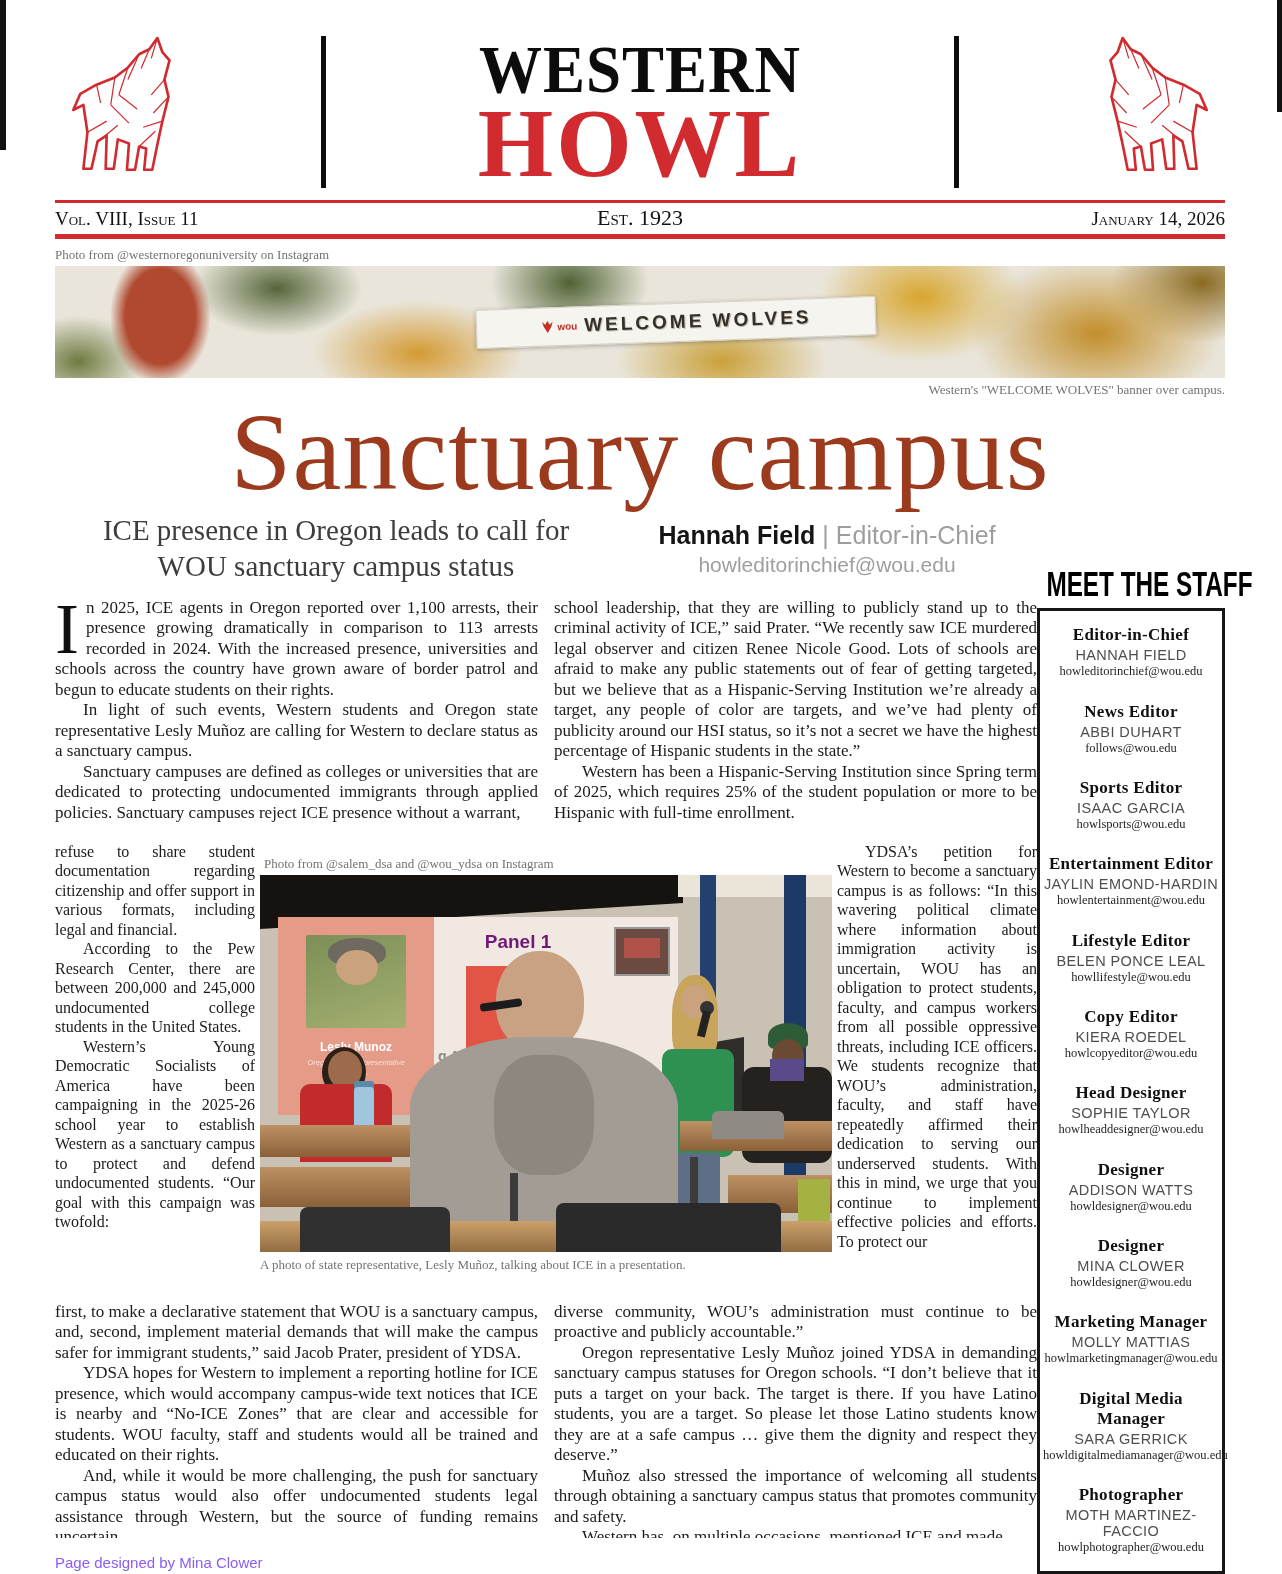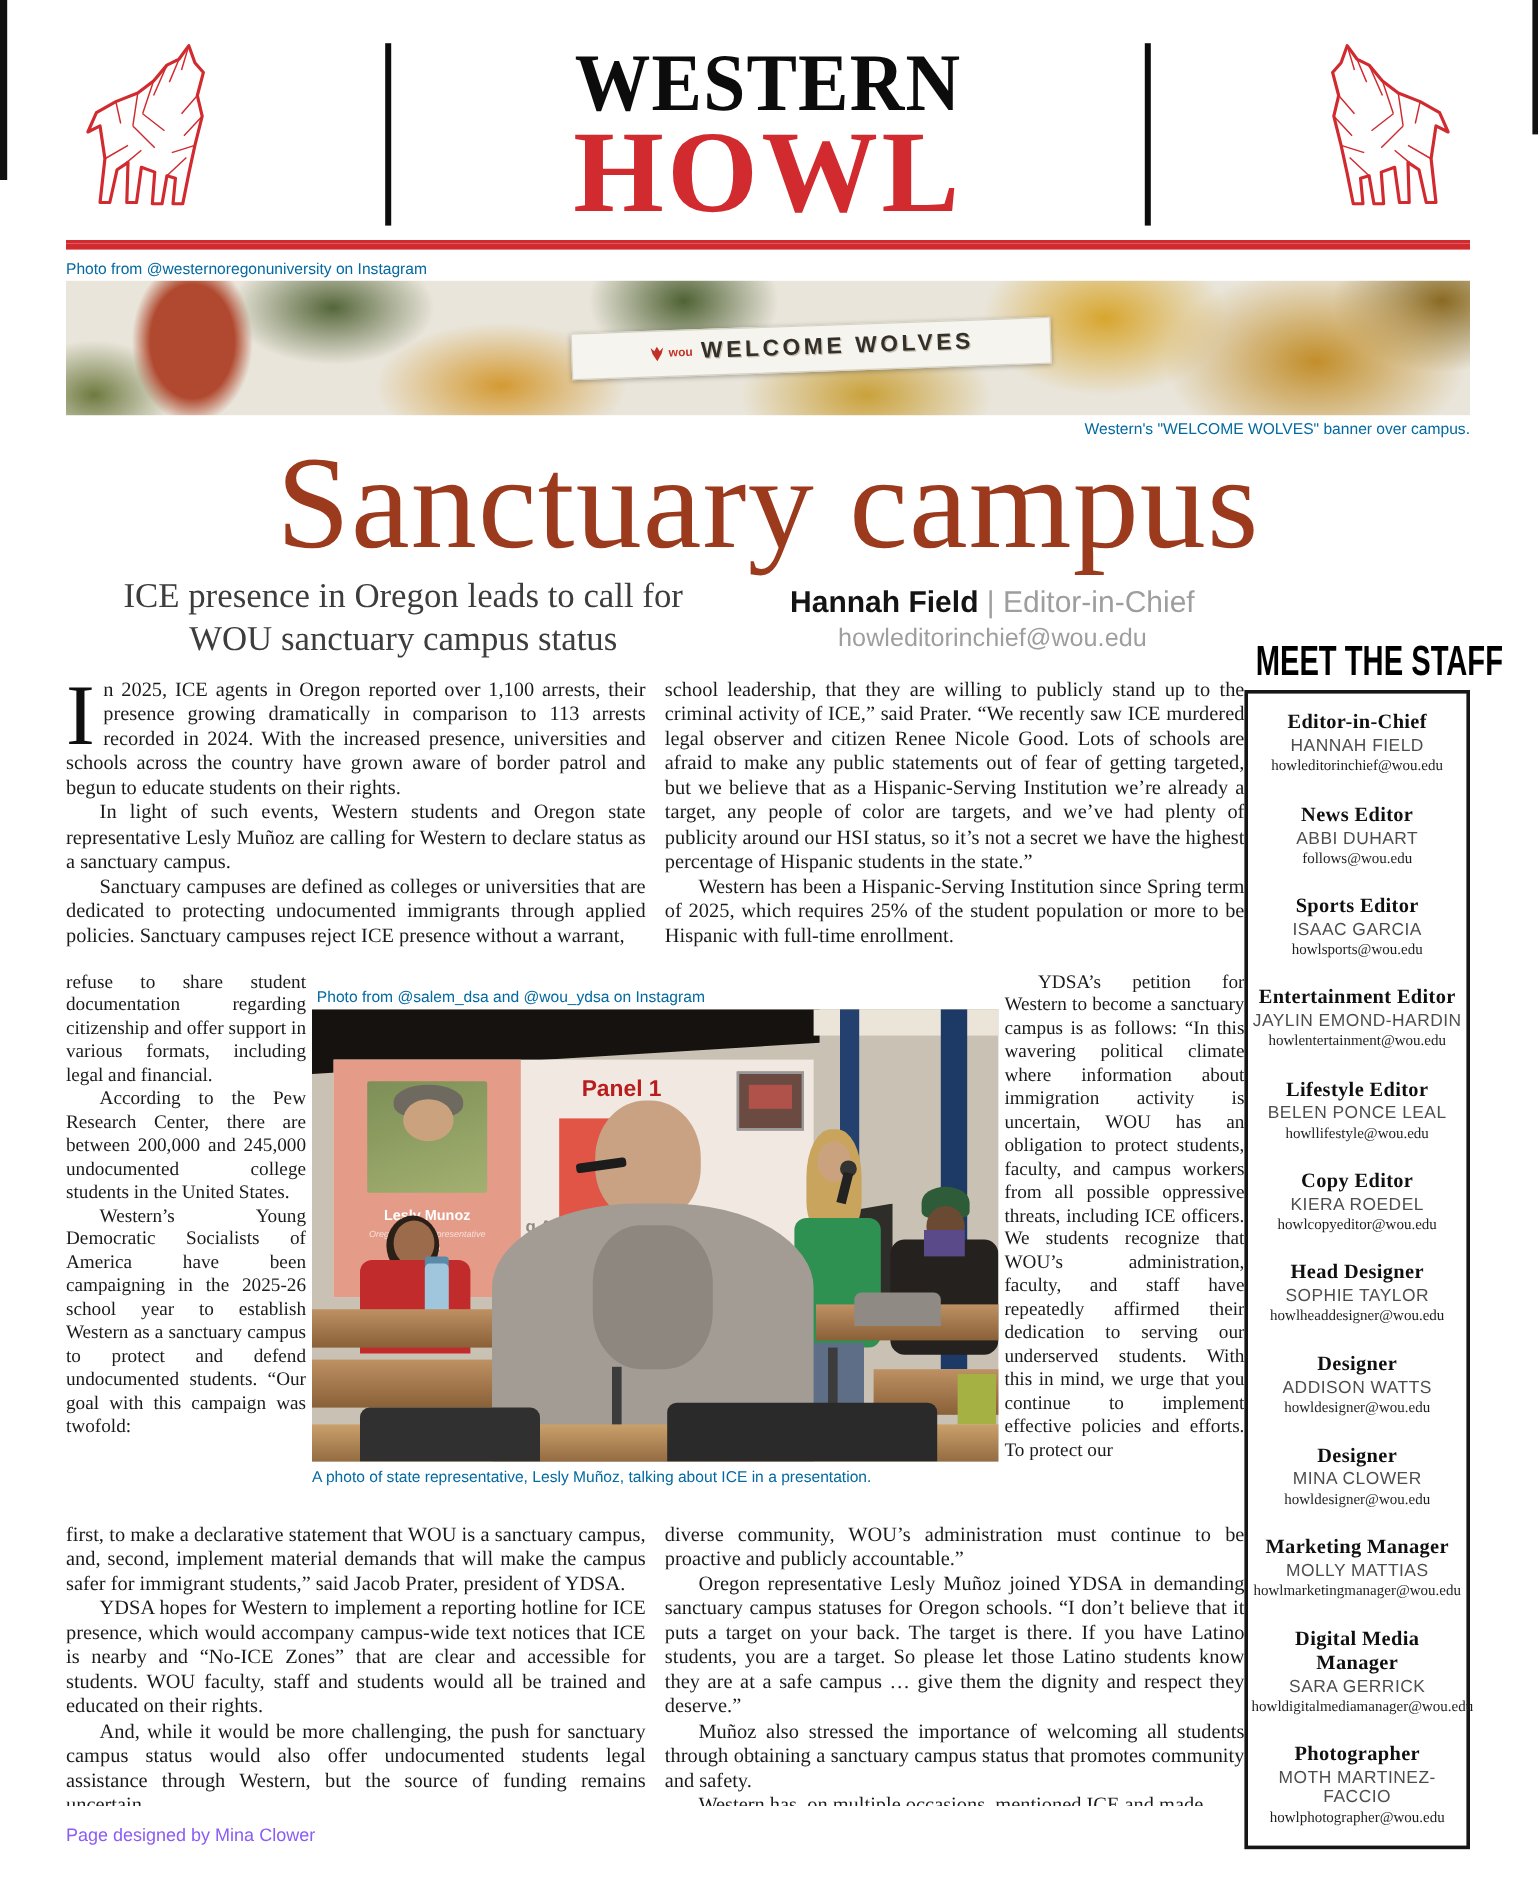--- a/index.html
+++ b/index.html
@@ -22,21 +22,21 @@
   .title-howl { font-weight:bold; font-size:97px; line-height:.88; color:#d12a2f; letter-spacing:3px; }
 
   .rule-thin { height:3px; background:#d12a2f; margin-top:4px; }
   .vol-row { display:flex; align-items:baseline; font-variant:small-caps; font-size:19px; padding:2px 0 3px; color:#111; }
   .vol-row > span { flex:1; }
   .vol-center { text-align:center; font-size:22px; }
   .vol-right { text-align:right; }
   .rule-thick { height:5px; background:#d12a2f; }
 
   
-  .small-credit { font-family:Liberation Sans, sans-serif; font-size:13px; color:#0369a1; }
+  .small-credit { font-family:Liberation Serif, serif; font-size:13px; color:#737373; }
   .banner-credit { margin-top:8px; }
   .banner-photo { position:relative; margin-top:3px; height:112px; overflow:hidden; background-color:#e9e5da;
     background-image:
       radial-gradient(ellipse 70px 95px at 9% 45%, #b0492f 0%, #b0492f 50%, rgba(176,73,47,0) 72%),
       radial-gradient(ellipse 95px 65px at 2% 85%, #6e7a40 0%, rgba(110,122,64,0) 70%),
       radial-gradient(ellipse 125px 70px at 19% 20%, #55663a 0%, rgba(85,102,58,0) 68%),
       radial-gradient(ellipse 150px 75px at 31% 78%, #d49a33 0%, rgba(212,154,51,0) 70%),
       radial-gradient(ellipse 120px 85px at 44% 15%, #4f6234 0%, rgba(79,98,52,0) 66%),
       radial-gradient(ellipse 150px 80px at 57% 85%, #caa13a 0%, rgba(202,161,58,0) 70%),
       radial-gradient(ellipse 150px 95px at 74% 28%, #d8a62e 0%, rgba(216,166,46,0) 68%),
@@ -86,21 +86,21 @@
   .ph-ceiling { left:0; top:0; width:74%; height:54px; background:#15120f; clip-path:polygon(0 0,100% 0,100% 52%,0 100%); }
   .ph-light { right:0; top:0; width:27%; height:22px; background:#eae5d8; }
   .ph-screen { left:18px; top:42px; width:400px; height:198px; background:#f0e8e1; }
   .sc-salmon { left:0; top:0; width:39%; height:100%; background:#e49b88; }
   .sc-portrait { left:7%; top:9%; width:25%; height:47%; background:linear-gradient(160deg,#7d8f57,#a3b070); border-radius:2px; }
   .sc-face { left:30%; top:16%; width:42%; height:38%; background:#caa27e; border-radius:50%; }
   .sc-hair { left:22%; top:4%; width:58%; height:30%; background:#6e6a60; border-radius:50% 50% 40% 40%; }
   .sc-name { left:1%; top:62%; width:37%; text-align:center; color:#fff; font:bold 12px "Liberation Sans", sans-serif; }
   .sc-namesub { left:1%; top:71%; width:37%; text-align:center; color:#f6e0d8; font:italic 7.5px "Liberation Sans", sans-serif; }
   .sc-namesub2 { left:1%; top:78%; width:37%; text-align:center; color:#f6e0d8; font:italic 7.5px "Liberation Sans", sans-serif; }
-  .sc-panel { left:44%; top:7%; width:32%; text-align:center; color:#b91c1c; font:bold 19px "Liberation Sans", sans-serif; }
+  .sc-panel { left:44%; top:7%; width:32%; text-align:center; color:#701a75; font:bold 19px "Liberation Sans", sans-serif; }
   .sc-thumb { right:2%; top:5%; width:13%; height:23%; background:#6b4a42; border:2px solid #999; }
   .sc-thumb-in { left:15%; top:20%; width:70%; height:45%; background:#b0524a; }
   .sc-redsq { left:47%; top:25%; width:26%; height:66%; background:#e05545; }
   .sc-eagle { left:50%; top:8%; transform:translateX(-50%); width:40px; height:40px; }
   .sc-abolish { left:0; bottom:8%; width:100%; text-align:center; color:#fff; font:bold 10px "Liberation Sans", sans-serif; letter-spacing:1px; }
   .sc-coal { left:40%; top:66%; width:60%; color:#8d8781; font:bold 14px "Liberation Sans", sans-serif; }
   .ph-stripe1 { left:440px; top:0; width:16px; height:255px; background:#24406e; }
   .ph-stripe2 { left:524px; top:0; width:22px; height:300px; background:#1d3a66; }
   .ph-podium { left:418px; top:162px; width:66px; height:80px; background:#2f2d2a; clip-path:polygon(0 14%,100% 0,100% 100%,0 100%); }
 
@@ -180,20 +180,25 @@
       <div class="mast-bar"></div>
       <span class="wolf-right" style="display:inline-block">
         <svg class="wolf" viewBox="0 0 120 150">
           <path class="wo" d="M86 4 L78 15 L68 20 L57 33 L44 43 L26 50 L10 59 L3 75 L13 70 L17 97 L13 133 L21 133 L27 106 L36 100 L35 133 L43 133 L47 104 L58 108 L56 134 L64 134 L68 111 L75 113 L73 134 L81 134 L86 109 L91 86 L97 62 L93 45 L98 26 L91 18 Z"></path>
           <path class="wi" d="M78 15 L70 34 M68 20 L57 45 M57 33 L48 60 M44 43 L40 70 M26 50 L30 68 M93 45 L80 60 M97 62 L82 78 M91 86 L72 92 M40 70 L58 88 M48 60 L66 74 M17 97 L36 86 M86 4 L80 24 M35 100 L47 90 M68 111 L84 96"></path>
         </svg>
       </span>
     </div>
 
     <div class="rule-thin"></div>
+    <div class="vol-row">
+      <span>Vol. VIII, Issue 11</span>
+      <span class="vol-center">Est. 1923</span>
+      <span class="vol-right">January 14, 2026</span>
+    </div>
     <div class="rule-thick"></div>
 
     <div class="small-credit banner-credit">Photo from @westernoregonuniversity on Instagram</div>
     <div class="banner-photo">
       <div class="welcome-banner">
         <span class="wou-mark">
           <svg viewBox="0 0 20 20" width="15" height="15">
               <path d="M3 3 L7 7 L10 2 L13 7 L17 3 L15 10 L10 18 L5 10 Z" fill="#c23127"></path>
             </svg>
           <span class="wou-text">wou</span>

